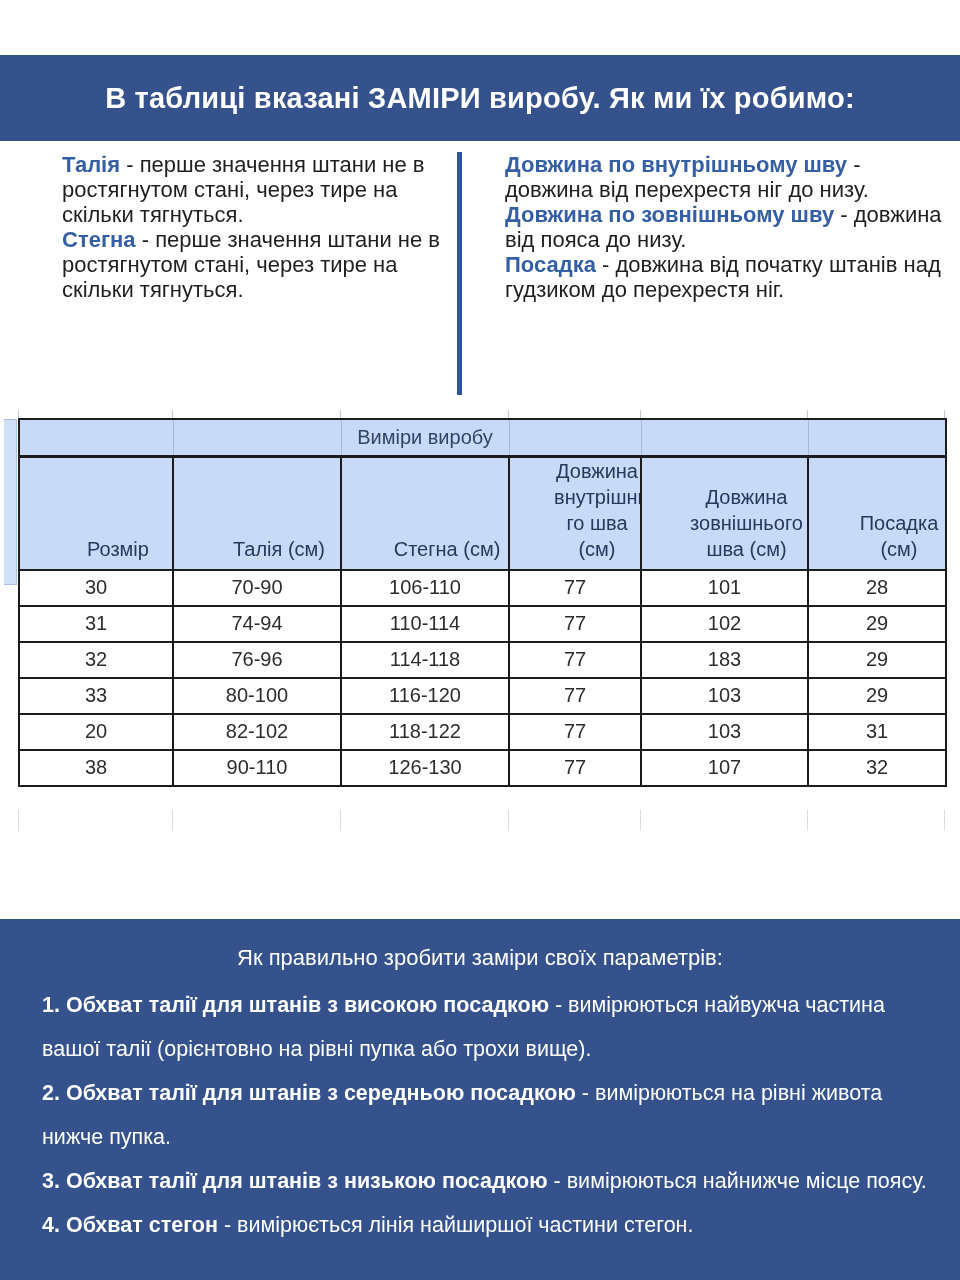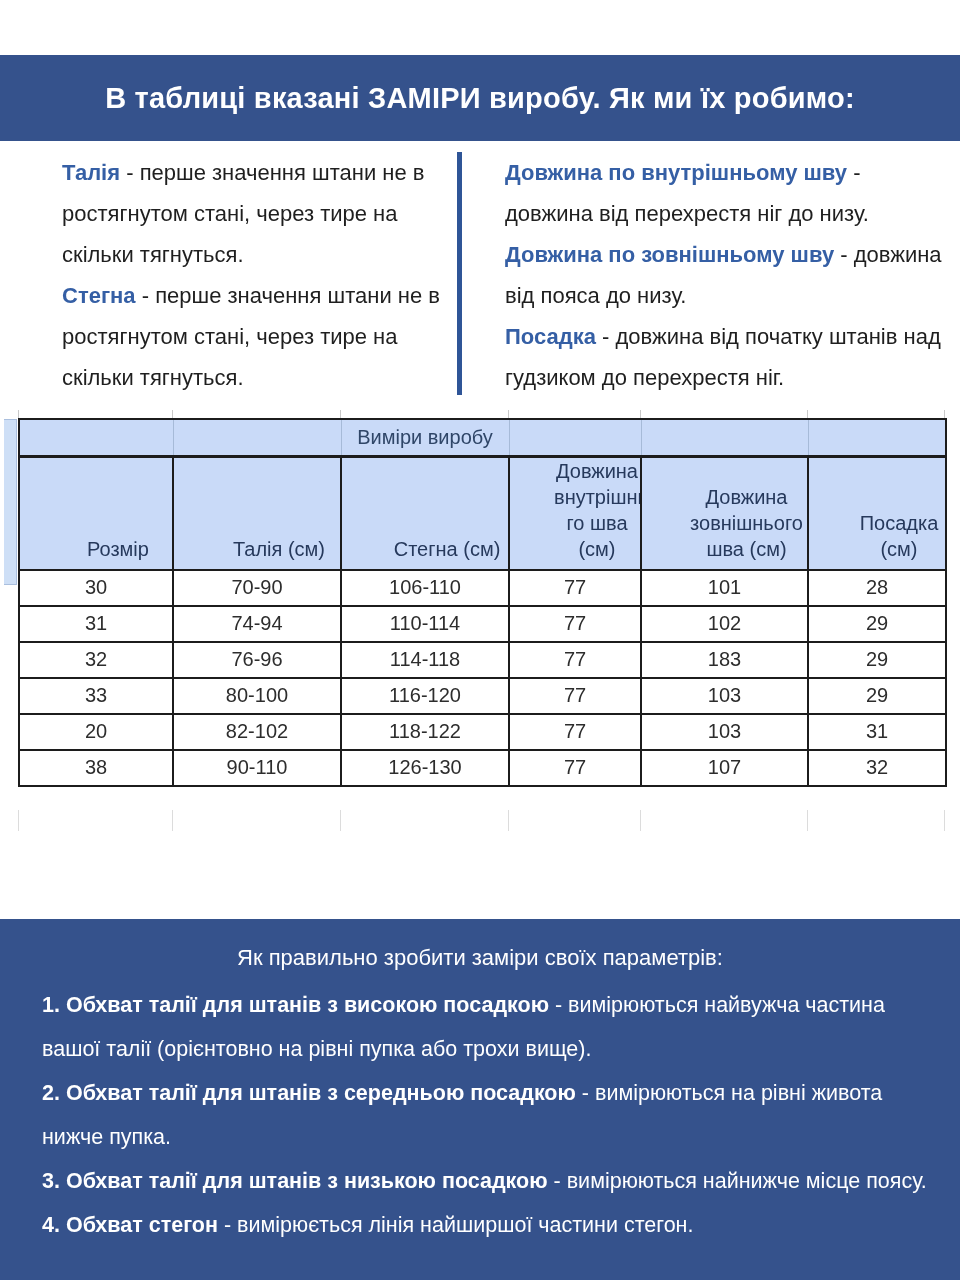--- a/index.html
+++ b/index.html
@@ -7,21 +7,21 @@
     font-family: "Liberation Sans", sans-serif; position: relative; overflow: hidden; }
 
   
   .banner { position: absolute; left: 0; top: 55px; width: 960px; height: 86px;
     background: #35528C; display: flex; align-items: center; justify-content: center; }
   .banner h1 { color: #ffffff; font-size: 29px; font-weight: bold; letter-spacing: .2px; }
 
   
   .defs-left  { position: absolute; left: 62px;  top: 152px; width: 400px; }
   .defs-right { position: absolute; left: 505px; top: 152px; width: 448px; }
-  .def { font-size: 22px; line-height: 41px; color: #1f1f1f; }
+  .def { font-size: 22px; line-height: 25px; color: #1f1f1f; }
   .def .term { color: #355FA5; font-weight: bold; }
   .col-divider { position: absolute; left: 457px; top: 152px; width: 5px; height: 243px;
     background: #2F5597; }
 
   
   .tick { position: absolute; width: 1px; background: #c9c9c9; }
   .tick.above { top: 410px; height: 8px; }
   .tick.below { top: 810px; height: 21px; background: #dcdcdc; }
   .row-strip { position: absolute; left: 4px; top: 419px; width: 13px; height: 166px;
     background: #CEDFF6; border: 1px solid #aabfde; border-left: none; }

